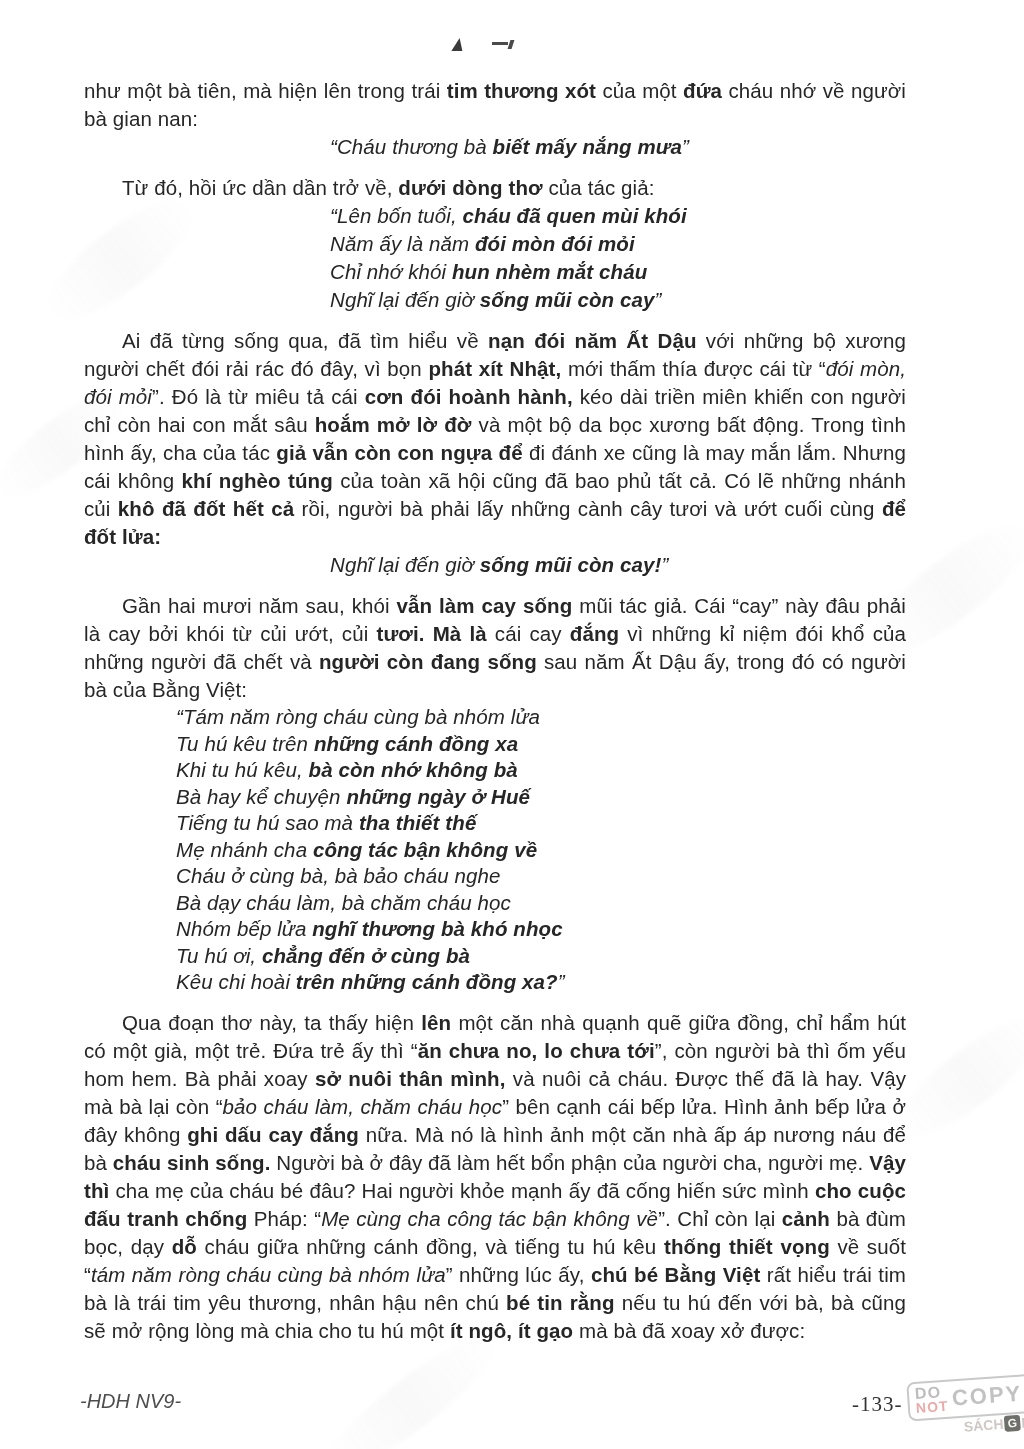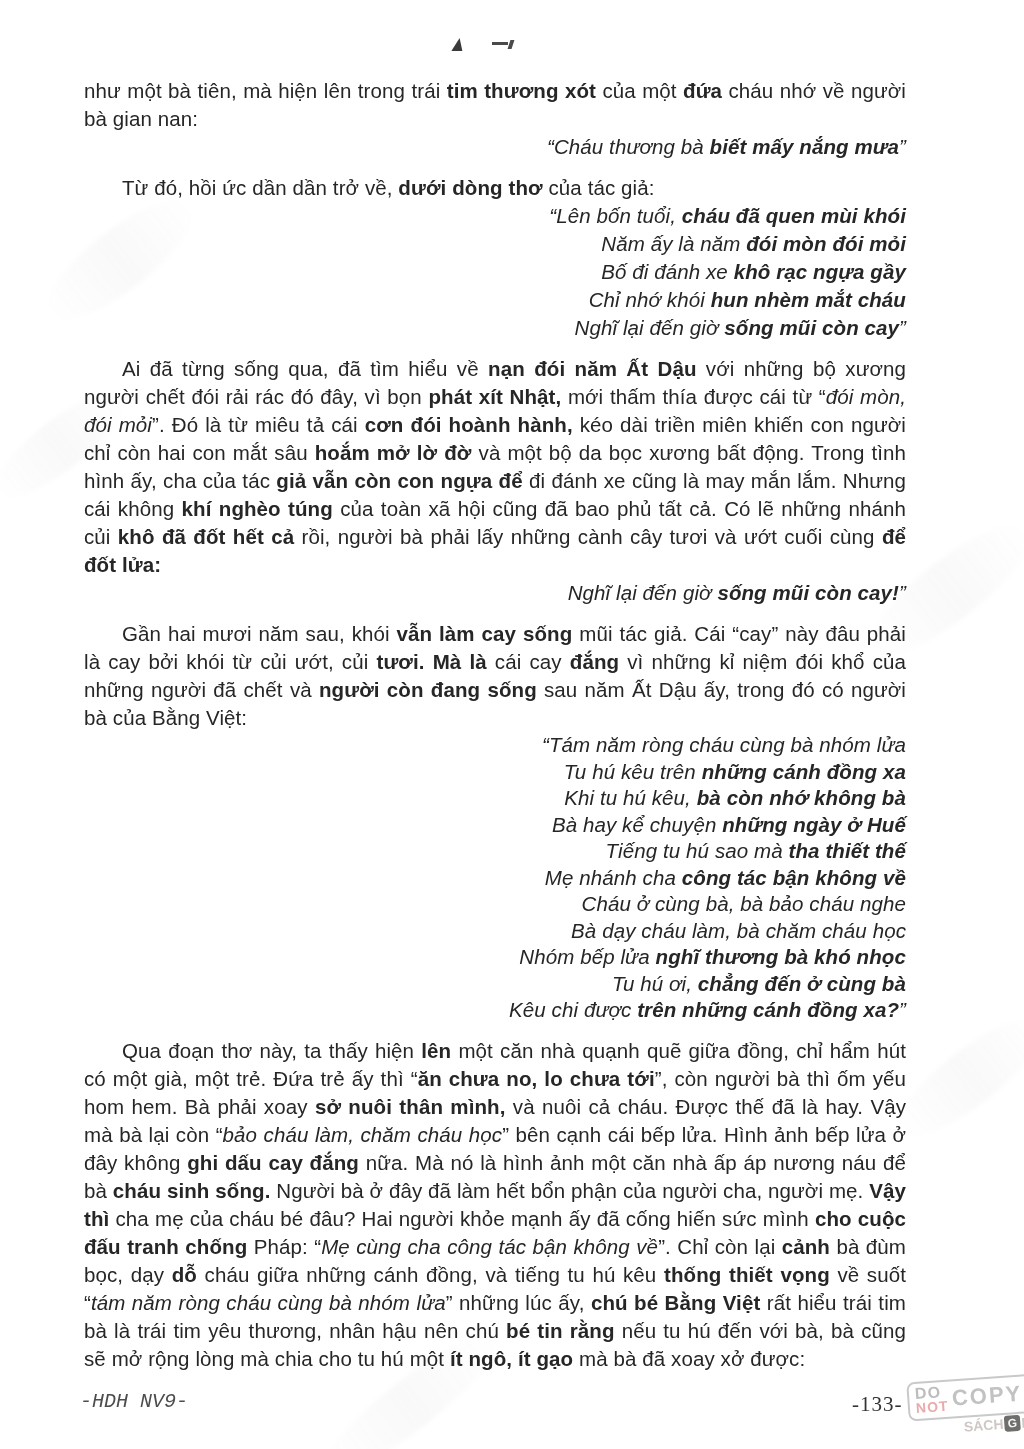--- a/index.html
+++ b/index.html
@@ -46,32 +46,32 @@
   .content {
     position: absolute;
     left: 84px; top: 64px;
     width: 822px;
     font-size: 20.5px;
     line-height: 28px;
     letter-spacing: 0.1px;
   }
   .para { text-align: justify; margin-top: 13px; }
   .para.indent { text-indent: 38px; }
-  .verse { text-align: right; }
+  .verse { text-align: left; }
   .verse .vline { white-space: nowrap; }
   .verse.ind-a { margin-left: 246px; }
-  .verse.ind-b { margin-left: 119px; line-height: 26.5px; }
+  .verse.ind-b { margin-left: 92px; line-height: 26.5px; }
   .seg-n { font-style: normal; font-weight: 400; }
   .seg-b { font-weight: 700; }
   .seg-i { font-style: italic; }
   .seg-bi { font-style: italic; font-weight: 700; }
 
   .footer-left {
     position: absolute; left: 80px; top: 1390px;
-    font-family: Liberation Mono, monospace;
+    font-family: Liberation Sans, sans-serif;
     font-style: italic; font-size: 20px; color: #4d4d4d;
   }
   .footer-right {
     position: absolute; left: 852px; top: 1392px;
     font-family: "Liberation Serif", "DejaVu Serif", serif;
     font-size: 21px; color: #333;
     letter-spacing: 1px;
   }
 
   .stamp {
@@ -118,41 +118,40 @@
 
   <div class="content" id="content">
       <div class="para"><span class="seg-n">như một bà tiên, mà hiện lên trong trái </span><span class="seg-b">tim thương xót</span><span class="seg-n"> của một </span><span class="seg-b">đứa</span><span class="seg-n"> cháu nhớ về người bà gian nan:</span></div>
       <div class="verse ind-a">
         <div class="vline"><span class="seg-i">“Cháu thương bà </span><span class="seg-bi">biết mấy nắng mưa</span><span class="seg-i">”</span></div>
       </div>
       <div class="para indent"><span class="seg-n">Từ đó, hồi ức dần dần trở về, </span><span class="seg-b">dưới dòng thơ</span><span class="seg-n"> của tác giả:</span></div>
       <div class="verse ind-a">
         <div class="vline"><span class="seg-i">“Lên bốn tuổi, </span><span class="seg-bi">cháu đã quen mùi khói</span></div>
         <div class="vline"><span class="seg-i">Năm ấy là năm </span><span class="seg-bi">đói mòn đói mỏi</span></div>
-        <div class="vline"><span class="seg-i">Bố đi đánh xe </span><span class="seg-bi">khô rạc ngựa gầy</span></div>
         <div class="vline"><span class="seg-i">Chỉ nhớ khói </span><span class="seg-bi">hun nhèm mắt cháu</span></div>
         <div class="vline"><span class="seg-i">Nghĩ lại đến giờ </span><span class="seg-bi">sống mũi còn cay</span><span class="seg-i">”</span></div>
       </div>
       <div class="para indent"><span class="seg-n">Ai đã từng sống qua, đã tìm hiểu về </span><span class="seg-b">nạn đói năm Ất Dậu</span><span class="seg-n"> với những bộ xương người chết đói rải rác đó đây, vì bọn </span><span class="seg-b">phát xít Nhật,</span><span class="seg-n"> mới thấm thía được cái từ “</span><span class="seg-i">đói mòn, đói mỏi</span><span class="seg-n">”. Đó là từ miêu tả cái </span><span class="seg-b">cơn đói hoành hành,</span><span class="seg-n"> kéo dài triền miên khiến con người chỉ còn hai con mắt sâu </span><span class="seg-b">hoắm mở lờ đờ</span><span class="seg-n"> và một bộ da bọc xương bất động. Trong tình hình ấy, cha của tác </span><span class="seg-b">giả vẫn còn con ngựa để</span><span class="seg-n"> đi đánh xe cũng là may mắn lắm. Nhưng cái không </span><span class="seg-b">khí nghèo túng</span><span class="seg-n"> của toàn xã hội cũng đã bao phủ tất cả. Có lẽ những nhánh củi </span><span class="seg-b">khô đã đốt hết cả</span><span class="seg-n"> rồi, người bà phải lấy những cành cây tươi và ướt cuối cùng </span><span class="seg-b">để đốt lửa:</span></div>
       <div class="verse ind-a">
         <div class="vline"><span class="seg-i">Nghĩ lại đến giờ </span><span class="seg-bi">sống mũi còn cay!</span><span class="seg-i">”</span></div>
       </div>
       <div class="para indent"><span class="seg-n">Gần hai mươi năm sau, khói </span><span class="seg-b">vẫn làm cay sống</span><span class="seg-n"> mũi tác giả. Cái “cay” này đâu phải là cay bởi khói từ củi ướt, củi </span><span class="seg-b">tươi. Mà là</span><span class="seg-n"> cái cay </span><span class="seg-b">đắng</span><span class="seg-n"> vì những kỉ niệm đói khổ của những người đã chết và </span><span class="seg-b">người còn đang sống</span><span class="seg-n"> sau năm Ất Dậu ấy, trong đó có người bà của Bằng Việt:</span></div>
       <div class="verse ind-b">
         <div class="vline"><span class="seg-i">“Tám năm ròng cháu cùng bà nhóm lửa</span></div>
         <div class="vline"><span class="seg-i">Tu hú kêu trên </span><span class="seg-bi">những cánh đồng xa</span></div>
         <div class="vline"><span class="seg-i">Khi tu hú kêu, </span><span class="seg-bi">bà còn nhớ không bà</span></div>
         <div class="vline"><span class="seg-i">Bà hay kể chuyện </span><span class="seg-bi">những ngày ở Huế</span></div>
         <div class="vline"><span class="seg-i">Tiếng tu hú sao mà </span><span class="seg-bi">tha thiết thế</span></div>
         <div class="vline"><span class="seg-i">Mẹ nhánh cha </span><span class="seg-bi">công tác bận không về</span></div>
         <div class="vline"><span class="seg-i">Cháu ở cùng bà, bà bảo cháu nghe</span></div>
         <div class="vline"><span class="seg-i">Bà dạy cháu làm, bà chăm cháu học</span></div>
         <div class="vline"><span class="seg-i">Nhóm bếp lửa </span><span class="seg-bi">nghĩ thương bà khó nhọc</span></div>
         <div class="vline"><span class="seg-i">Tu hú ơi, </span><span class="seg-bi">chẳng đến ở cùng bà</span></div>
-        <div class="vline"><span class="seg-i">Kêu chi được </span><span class="seg-bi">trên những cánh đồng xa?</span><span class="seg-i">”</span></div>
+        <div class="vline"><span class="seg-i">Kêu chi hoài </span><span class="seg-bi">trên những cánh đồng xa?</span><span class="seg-i">”</span></div>
       </div>
       <div class="para indent"><span class="seg-n">Qua đoạn thơ này, ta thấy hiện </span><span class="seg-b">lên</span><span class="seg-n"> một căn nhà quạnh quẽ giữa đồng, chỉ hẩm hút có một già, một trẻ. Đứa trẻ ấy thì “</span><span class="seg-b">ăn chưa no, lo chưa tới</span><span class="seg-n">”, còn người bà thì ốm yếu hom hem. Bà phải xoay </span><span class="seg-b">sở nuôi thân mình,</span><span class="seg-n"> và nuôi cả cháu. Được thế đã là hay. Vậy mà bà lại còn “</span><span class="seg-i">bảo cháu làm, chăm cháu học</span><span class="seg-n">” bên cạnh cái bếp lửa. Hình ảnh bếp lửa ở đây không </span><span class="seg-b">ghi dấu cay đắng</span><span class="seg-n"> nữa. Mà nó là hình ảnh một căn nhà ấp áp nương náu để bà </span><span class="seg-b">cháu sinh sống.</span><span class="seg-n"> Người bà ở đây đã làm hết bổn phận của người cha, người mẹ. </span><span class="seg-b">Vậy thì</span><span class="seg-n"> cha mẹ của cháu bé đâu? Hai người khỏe mạnh ấy đã cống hiến sức mình </span><span class="seg-b">cho cuộc đấu tranh chống</span><span class="seg-n"> Pháp: “</span><span class="seg-i">Mẹ cùng cha công tác bận không về</span><span class="seg-n">”. Chỉ còn lại </span><span class="seg-b">cảnh</span><span class="seg-n"> bà đùm bọc, dạy </span><span class="seg-b">dỗ</span><span class="seg-n"> cháu giữa những cánh đồng, và tiếng tu hú kêu </span><span class="seg-b">thống thiết vọng</span><span class="seg-n"> về suốt “</span><span class="seg-i">tám năm ròng cháu cùng bà nhóm lửa</span><span class="seg-n">” những lúc ấy, </span><span class="seg-b">chú bé Bằng Việt</span><span class="seg-n"> rất hiểu trái tim bà là trái tim yêu thương, nhân hậu nên chú </span><span class="seg-b">bé tin rằng</span><span class="seg-n"> nếu tu hú đến với bà, bà cũng sẽ mở rộng lòng mà chia cho tu hú một </span><span class="seg-b">ít ngô, ít gạo</span><span class="seg-n"> mà bà đã xoay xở được:</span></div>
     </div>
 
   <div class="footer-left">-HDH NV9-</div>
   <div class="footer-right">-133-</div>
 
   <div class="stamp">
     <div class="stamp-box">
       <span class="stamp-donot">

